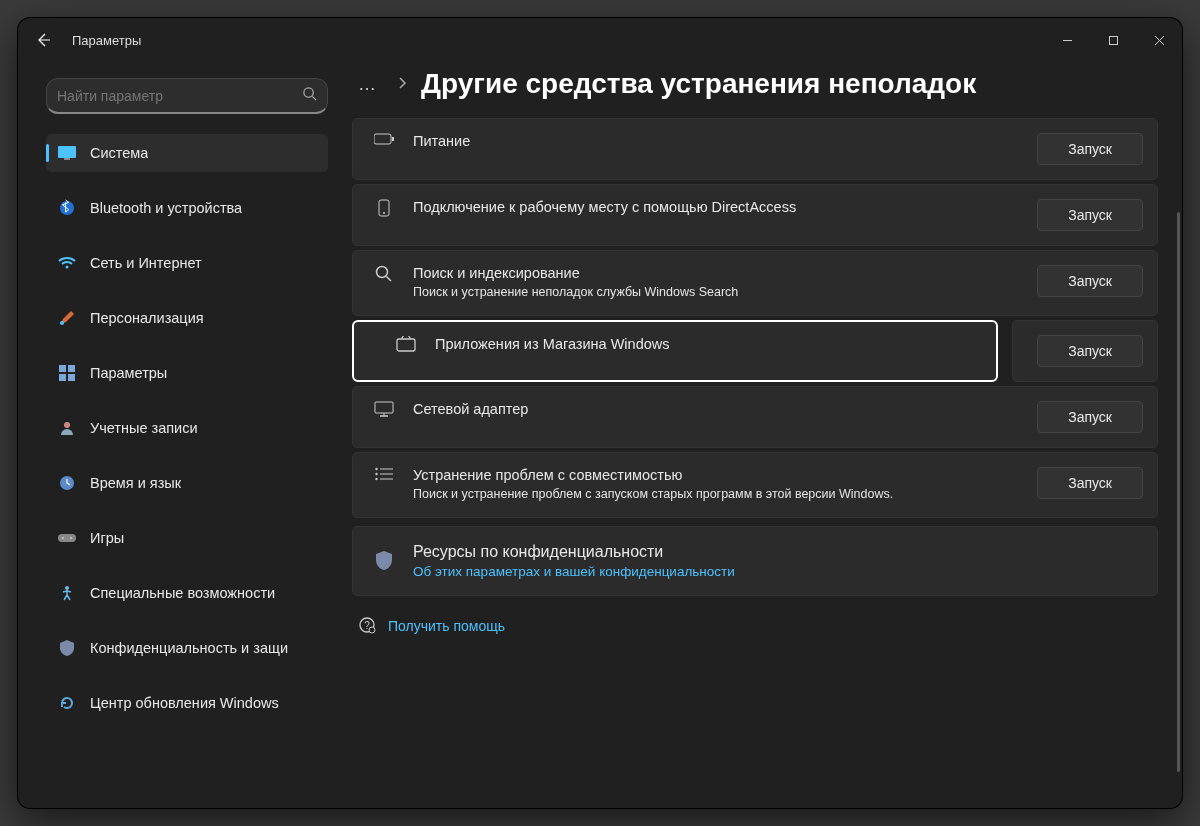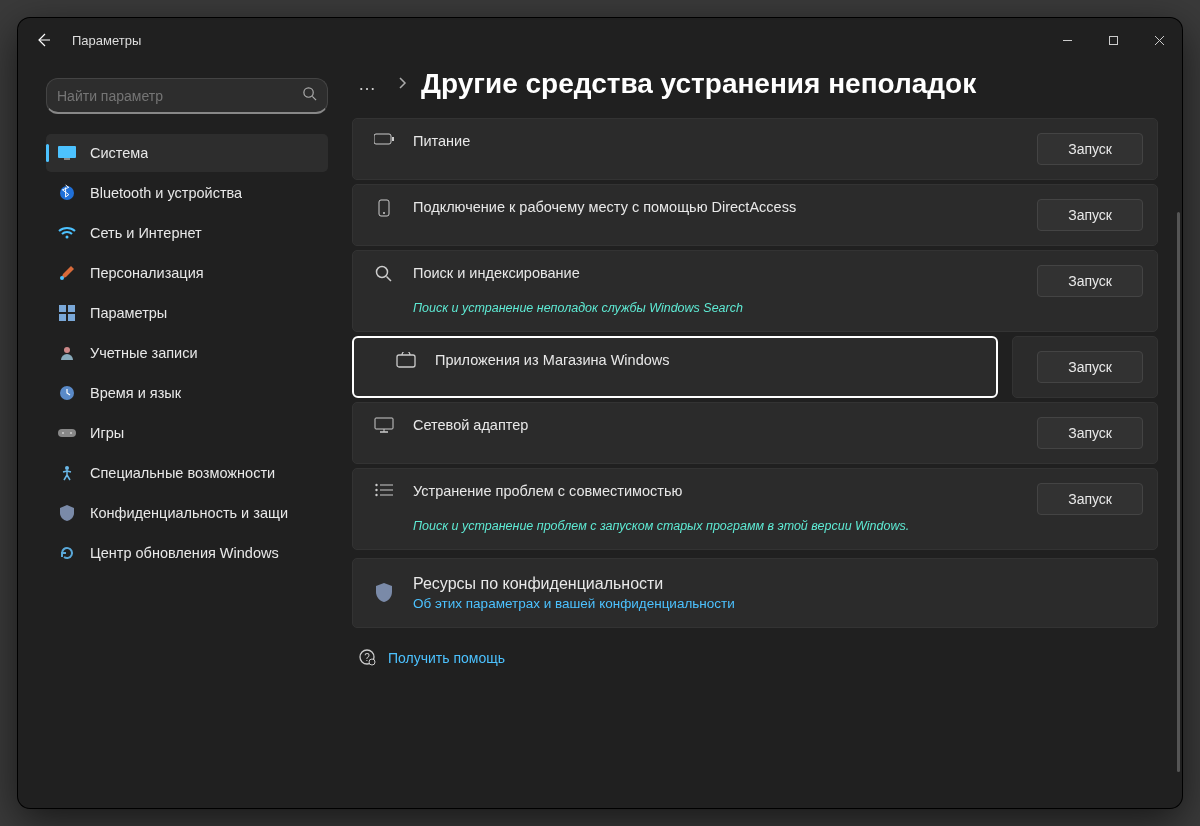--- a/index.html
+++ b/index.html
@@ -62,21 +62,21 @@
   .search {
     display:flex; align-items:center; justify-content:space-between;
     background:#2d2d2d; border:1px solid #444; border-bottom:2px solid #888;
     border-radius:12px; height:36px; padding:0 10px; margin: 8px 0 20px 0;
     color:#888;
   }
   .search input {
     background:transparent; border:none; outline:none; color:#ddd;
     font-size:14px; flex:1;
   }
-  .nav { display:flex; flex-direction:column; gap:2px; }
+  .nav { display:flex; flex-direction:column; gap:17px; }
   .nav-item {
     display:flex; align-items:center; gap:14px;
     height:38px; padding-left:12px; border-radius:5px;
     cursor:pointer; font-size:14.5px; color:#e8e8e8;
     position:relative;
   }
   .nav-item.active { background:#2d2d2d; }
   .nav-item.active::before {
     content:""; position:absolute; left:0; top:10px; bottom:10px; width:3px;
     background:#4cc2ff; border-radius:2px;
@@ -94,21 +94,21 @@
   .rows { display:flex; flex-direction:column; gap:4px; }
   .row {
     background:#2b2b2b; border:1px solid #333; border-radius:5px;
     display:flex; align-items:flex-start; gap:18px;
     padding: 14px 14px 14px 20px; min-height:62px;
   }
   .row.highlighted { border:2px solid #fff; border-radius:6px; }
   .row-icon { width:22px; display:flex; justify-content:center; color:#d8d8d8; flex-shrink:0; }
   .row-text { flex:1; min-width:0; }
   .row-title { font-size:14.5px; color:#e8e8e8; }
-  .row-sub { font-size:12.5px; color:#5eead4; margin-top:19px; line-height:1.35;font-style:italic; }
+  .row-sub { font-size:12.5px; color:#e5e5e5; margin-top:3px; line-height:1.35; }
   .run-btn {
     background:#323232; border:1px solid #444; color:#e8e8e8;
     padding: 7px 30px; border-radius:4px; font-size:14px; cursor:pointer;
     flex-shrink:0;
   }
 
   .info-row {
     background:#2b2b2b; border:1px solid #333; border-radius:5px;
     display:flex; align-items:center; gap:18px; padding:16px 20px; margin-top:4px;
   }

